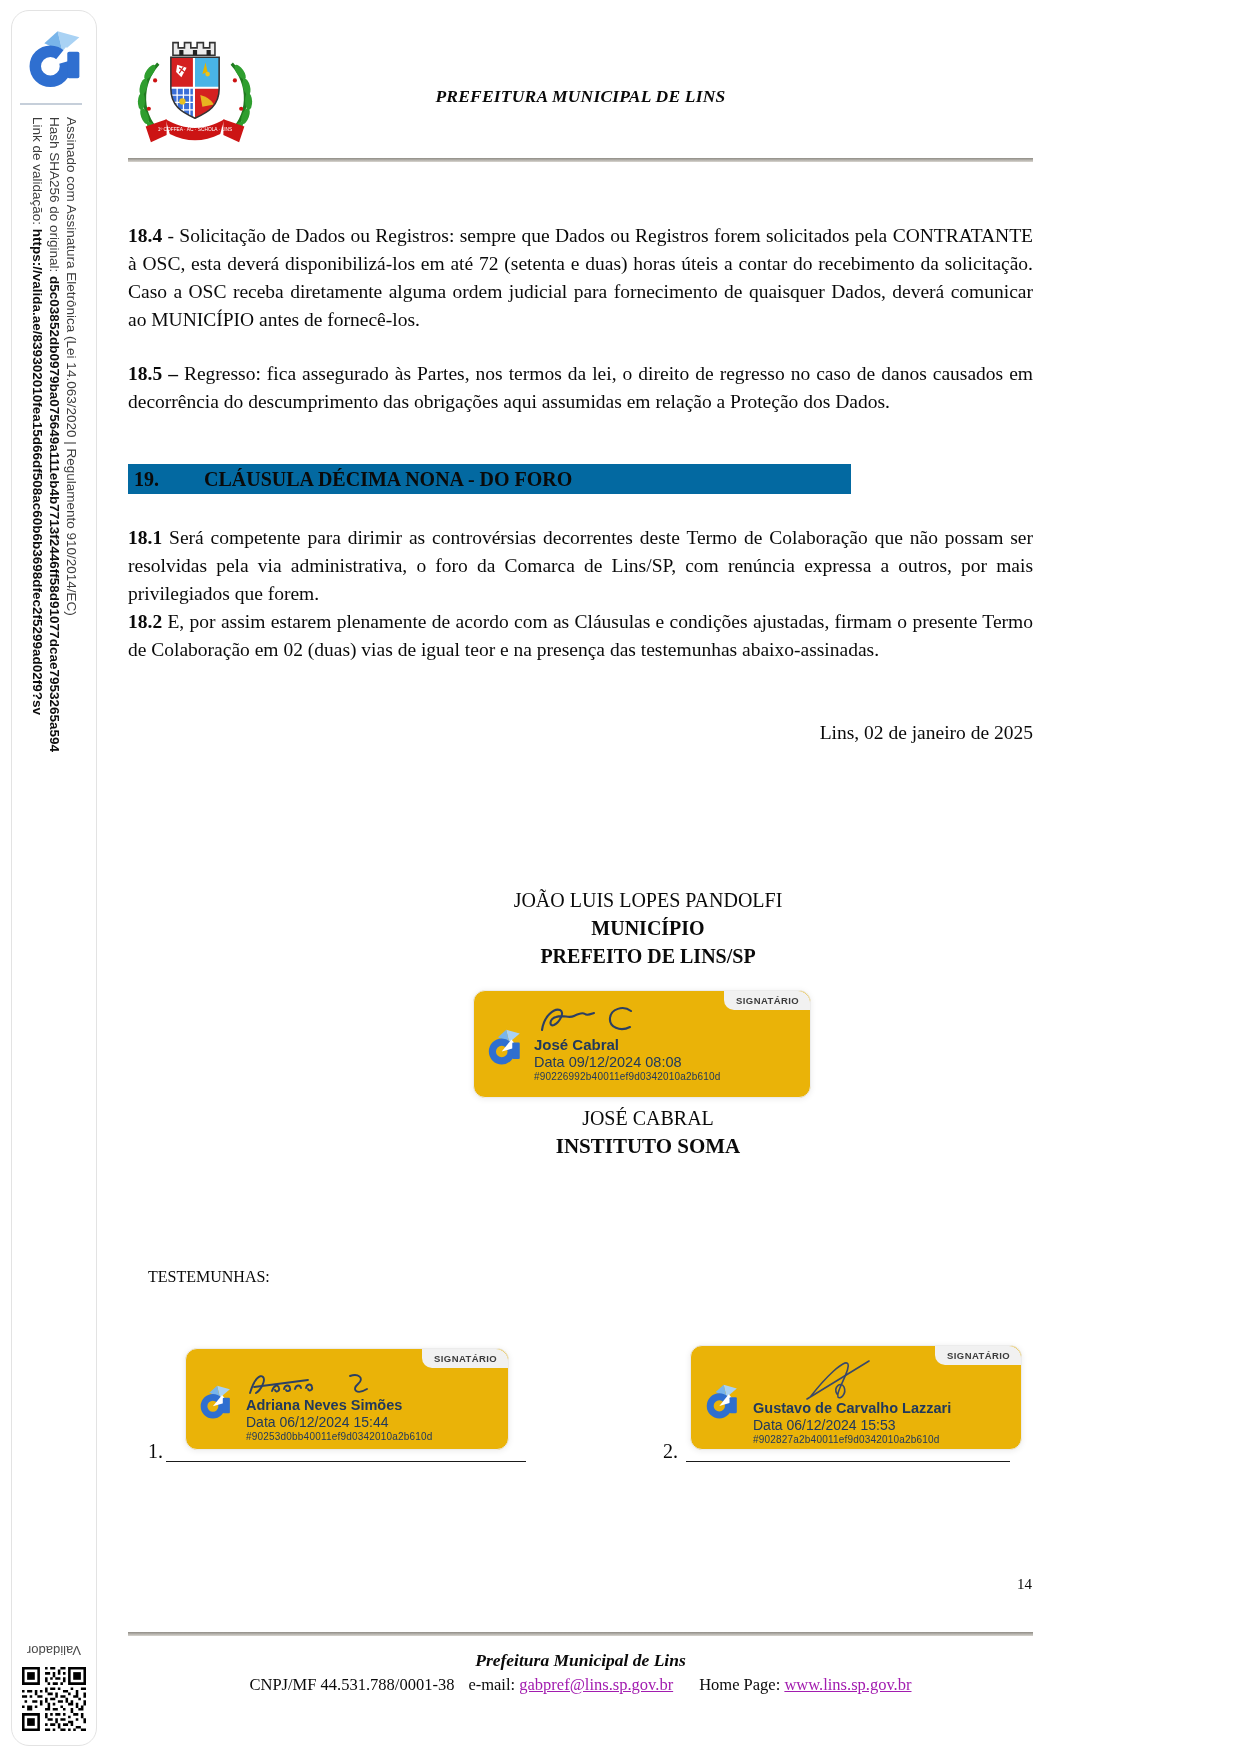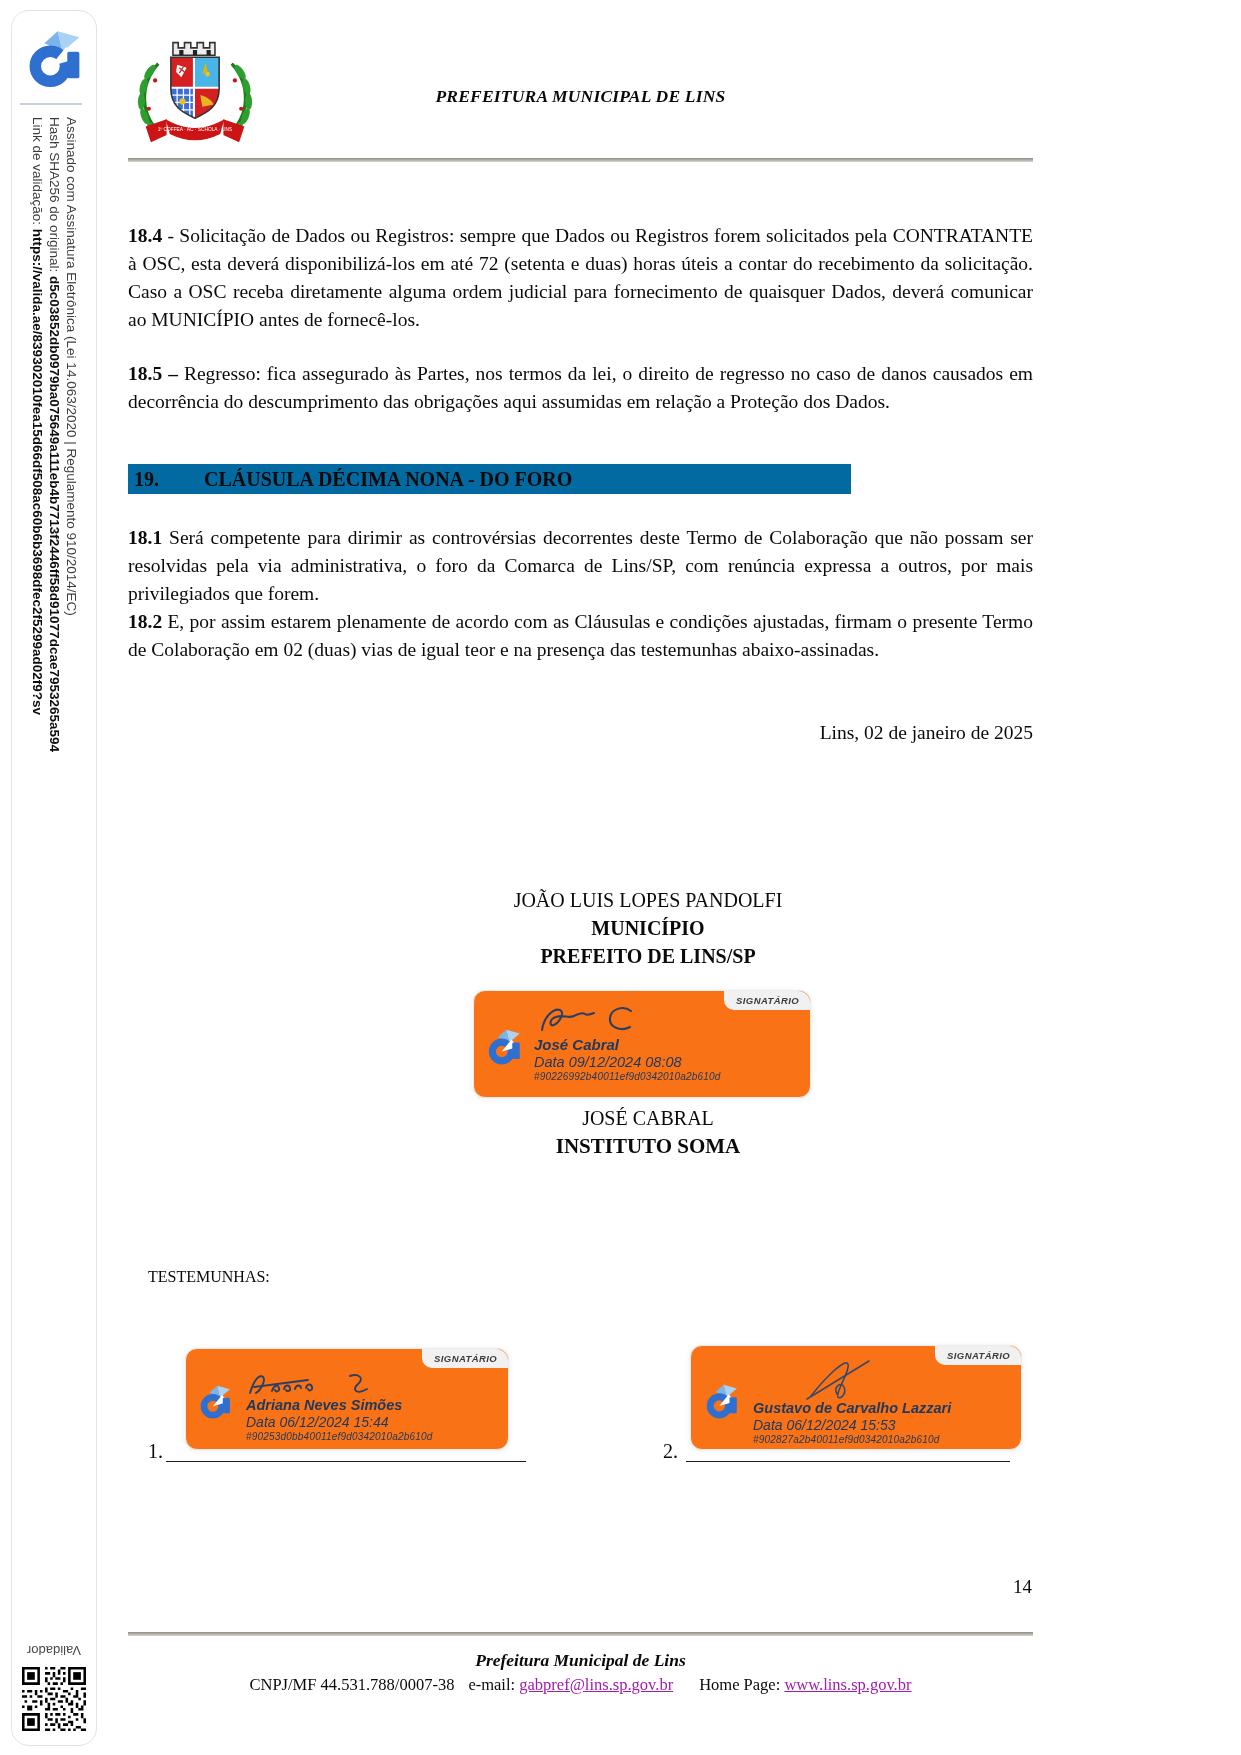--- a/index.html
+++ b/index.html
@@ -35,37 +35,37 @@
         text-align:justify;}
   .banner{position:absolute;left:128px;top:464px;width:723px;height:30px;background:#0369a1;
           font-weight:bold;font-size:20px;line-height:30px;}
   .banner .num{display:inline-block;padding-left:6px;width:70px;}
   .dateline{position:absolute;left:128px;top:722px;width:905px;text-align:right;font-size:19.5px;}
 
   
   .sigblock{position:absolute;left:348px;width:600px;text-align:center;font-size:20px;line-height:28px;}
   .sigblock .bold{font-weight:bold;}
 
-  .stamp{position:absolute;background:#f97316;border:1px solid #ececec;border-radius:12px;
+  .stamp{position:absolute;background:#eab308;border:1px solid #ececec;border-radius:12px;
          box-shadow:0 1px 6px rgba(0,0,0,.08);
-         font-family:"Liberation Sans", sans-serif;color:#21395c;font-style:italic;}
+         font-family:"Liberation Sans", sans-serif;color:#21395c;}
   .stamp-tab{position:absolute;top:0;right:0;background:#f1f1f1;border-radius:0 12px 0 10px;
              padding:4px 11px 4px 12px;font-size:9.5px;font-weight:bold;letter-spacing:.4px;color:#3b3b3b;}
   .stamp-logo{position:absolute;width:36px;height:36px;}
   .stamp-body{position:absolute;}
   .stamp-scribble{display:block;}
   .stamp-name{font-size:15px;font-weight:bold;line-height:16px;}
   .stamp-date{font-size:14.5px;line-height:17px;margin-top:1px;}
   .stamp-hash{font-size:10px;line-height:11px;letter-spacing:.2px;}
 
   .witness-num{position:absolute;font-size:20px;}
   .sign-line{position:absolute;height:0;border-bottom:1.7px solid #1a1a1a;}
 
   
-  .pagenum{position:absolute;left:960px;top:1576px;width:72px;text-align:right;font-size:19px;}
+  .pagenum{position:absolute;left:960px;top:1576px;width:72px;text-align:right;font-size:15px;}
   .footer{position:absolute;left:128px;top:1648px;width:905px;text-align:center;}
   .footer .forg{font-size:17.5px;font-weight:bold;font-style:italic;line-height:24px;}
   .footer .faddr{font-size:16.5px;line-height:25px;}
   .footer .fcnpj{font-size:16.5px;line-height:25px;}
   .flink{color:#a21caf;text-decoration:underline;cursor:pointer;}
   .fgap1{display:inline-block;width:14px;}
   .fgap2{display:inline-block;width:26px;}
 </style>
 </head>
 <body>
@@ -246,19 +246,19 @@
   <div class="witness-num" style="left:148px;top:1440px">1.</div>
   <div class="sign-line" style="left:166px;top:1461px;width:360px"></div>
   <div class="witness-num" style="left:663px;top:1440px">2.</div>
   <div class="sign-line" style="left:686px;top:1461px;width:324px"></div>
 
   <div class="pagenum">14</div>
   <div class="rule" style="top:1632px"></div>
   <div class="footer">
     <div class="forg">Prefeitura Municipal de Lins</div>
     <div class="fcnpj">
-      <span>CNPJ/MF 44.531.788/0007-38</span><span class="fgap1"></span><span>e-mail:</span>
+      <span>CNPJ/MF 44.531.788/0001-38</span><span class="fgap1"></span><span>e-mail:</span>
       <a class="flink">gabpref@lins.sp.gov.br</a><span class="fgap2"></span><span>Home Page:</span>
       <a class="flink">www.lins.sp.gov.br</a>
     </div>
   </div>
 
 </div>
 
 </body></html>

